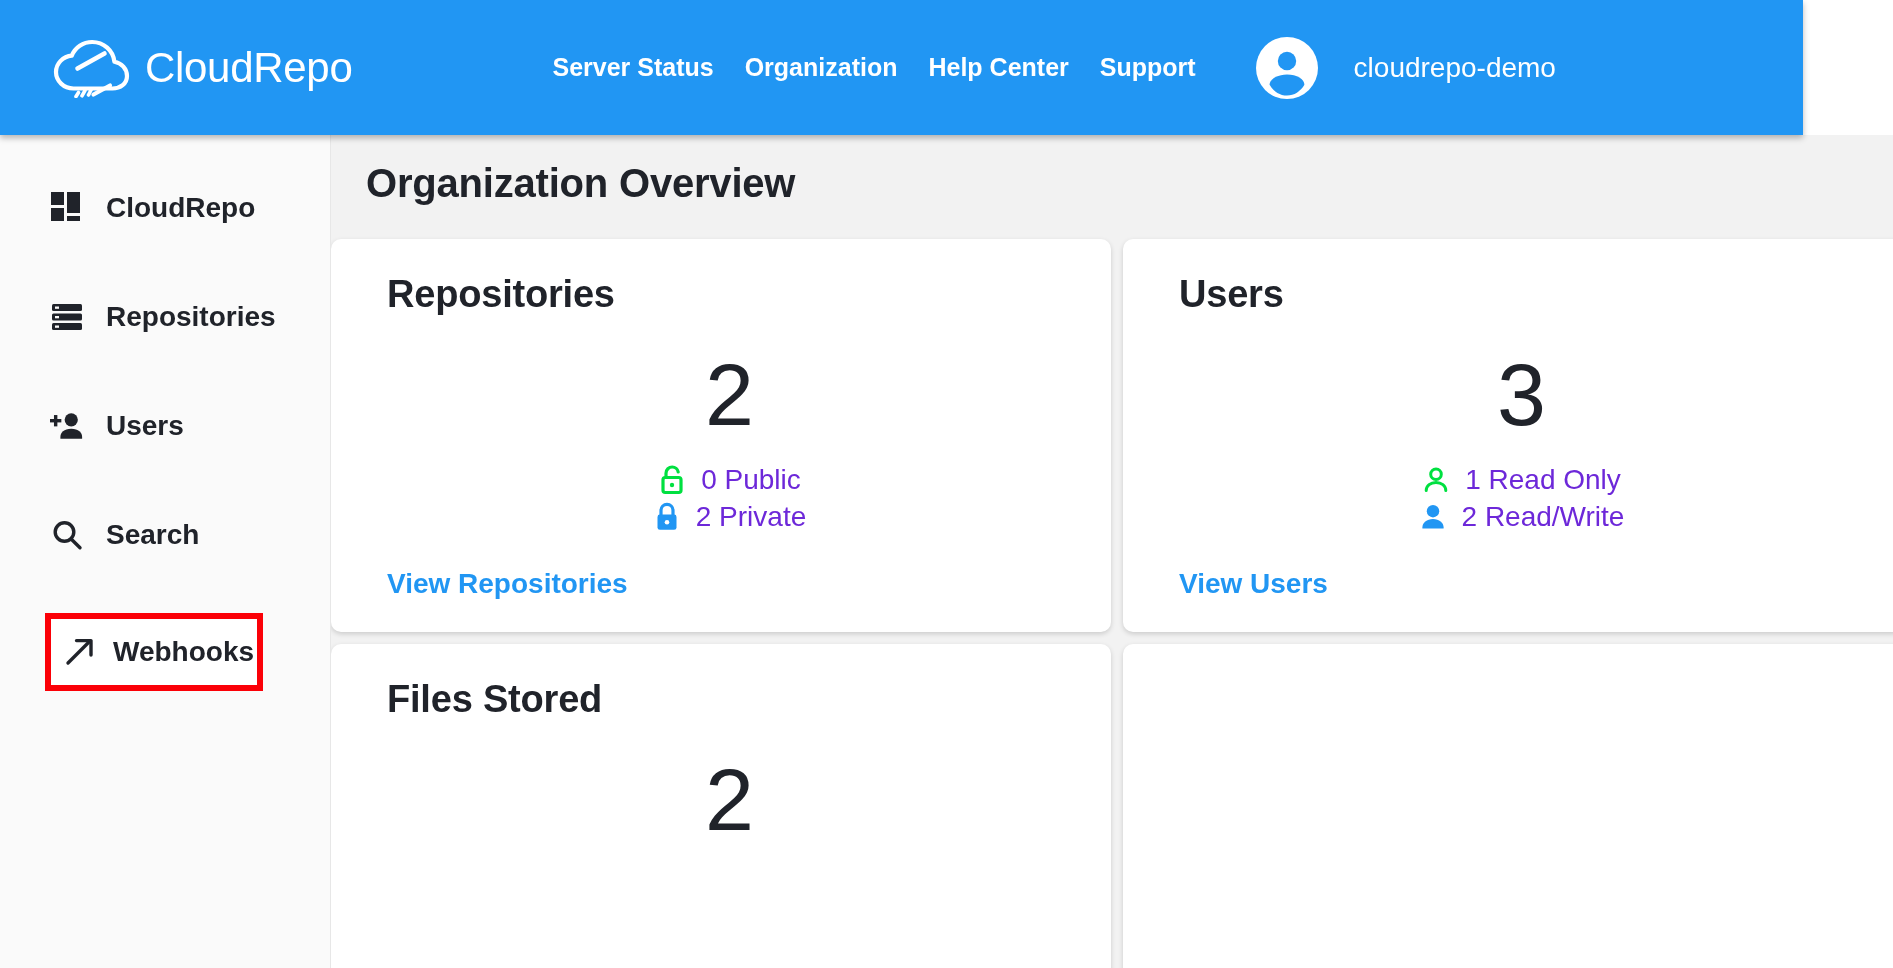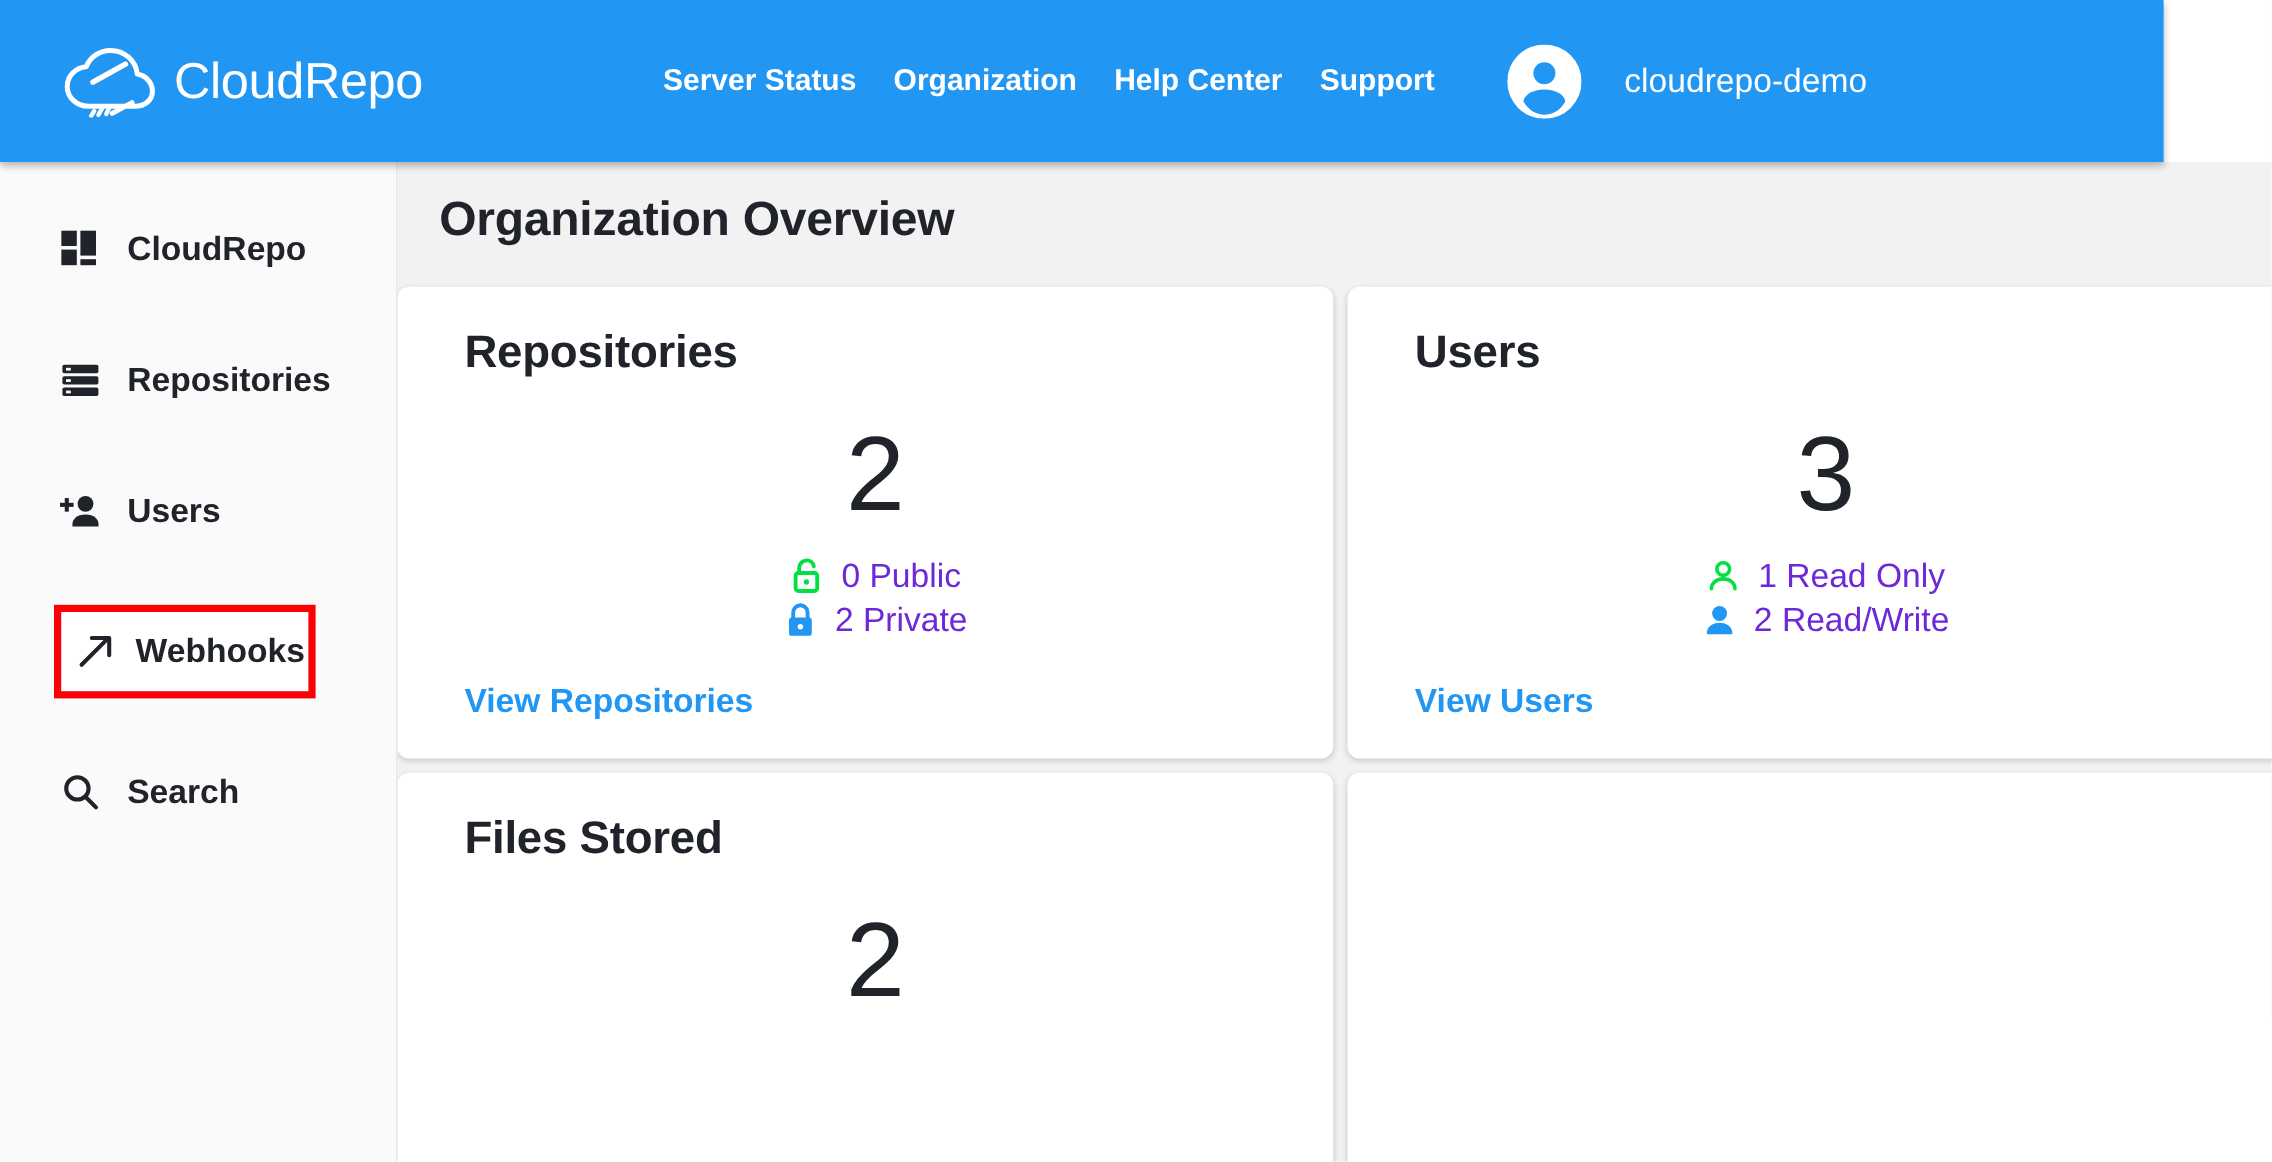--- a/index.html
+++ b/index.html
@@ -277,38 +277,38 @@
       <svg width="36" height="32" viewBox="0 0 36 32" xmlns="http://www.w3.org/2000/svg">
         <rect x="0" y="8.6" width="12" height="3.6" fill="#20232a"></rect>
         <rect x="4.2" y="4.4" width="3.6" height="12" fill="#20232a"></rect>
         <circle cx="22.5" cy="9.5" r="7" fill="#20232a"></circle>
         <path d="M22.5 19 C14.8 19 11 23.3 11 27.4 L11 29.5 L34 29.5 L34 27.4 C34 23.3 30.2 19 22.5 19 Z" fill="#20232a"></path>
       </svg>
     </span>
     <span class="side-label">Users</span>
   </div>
 
+  <div class="side-item">
+    <span class="side-icon">
+      <svg width="32" height="32" viewBox="0 0 32 32" fill="none" xmlns="http://www.w3.org/2000/svg">
+        <circle cx="13.5" cy="13" r="9.3" stroke="#20232a" stroke-width="3.4"></circle>
+        <path d="M20.4 20.2 L29 28.8" stroke="#20232a" stroke-width="3.4" stroke-linecap="round"></path>
+      </svg>
+    </span>
+    <span class="side-label">Search</span>
+  </div>
+
   <div class="side-item highlight">
     <span class="side-icon">
       <svg width="34" height="34" viewBox="0 0 34 34" fill="none" xmlns="http://www.w3.org/2000/svg">
         <path d="M5 28 L27 6" stroke="#20232a" stroke-width="3.4" stroke-linecap="round"></path>
         <path d="M13.5 5.6 L28 5.6 L28 20" stroke="#20232a" stroke-width="3.4" stroke-linecap="round" stroke-linejoin="round"></path>
       </svg>
     </span>
     <span class="side-label">Webhooks</span>
-  </div>
-
-  <div class="side-item">
-    <span class="side-icon">
-      <svg width="32" height="32" viewBox="0 0 32 32" fill="none" xmlns="http://www.w3.org/2000/svg">
-        <circle cx="13.5" cy="13" r="9.3" stroke="#20232a" stroke-width="3.4"></circle>
-        <path d="M20.4 20.2 L29 28.8" stroke="#20232a" stroke-width="3.4" stroke-linecap="round"></path>
-      </svg>
-    </span>
-    <span class="side-label">Search</span>
   </div>
 
 </aside>
 
 <main id="main">
 
   <h1 id="page-title">Organization Overview</h1>
 
   <div id="card-grid">
 

